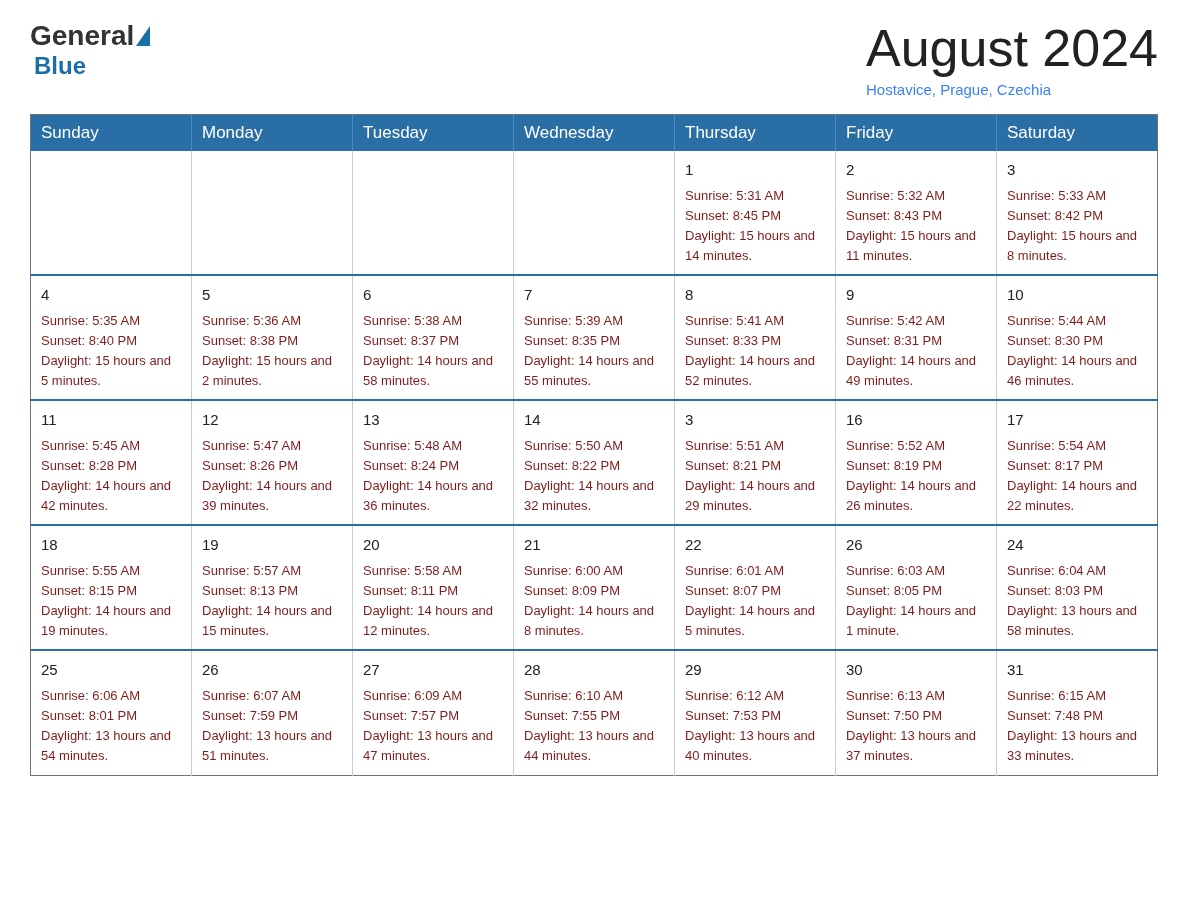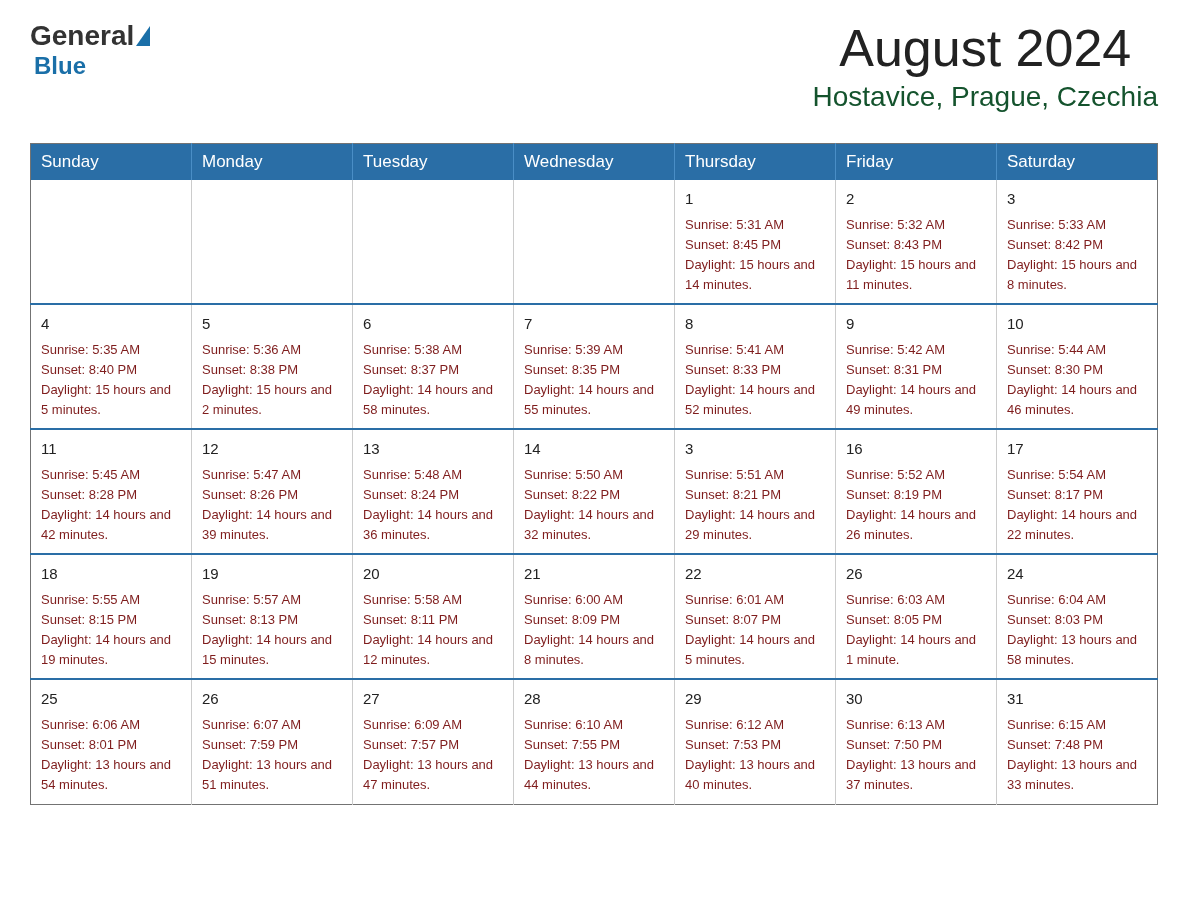--- a/index.html
+++ b/index.html
@@ -7,21 +7,21 @@
       font-family: Arial, sans-serif;
       background: #ffffff;
       width: 1188px;
       min-height: 918px;
       padding: 20px 30px;
     }
     .header {
       display: flex;
       justify-content: space-between;
       align-items: flex-start;
-      margin-bottom: 30px;
+      margin-bottom: 16px;
     }
     .logo {
       display: flex;
       flex-direction: column;
       align-items: flex-start;
     }
     .logo-text {
       display: flex;
       align-items: center;
       font-size: 28px;
@@ -40,31 +40,31 @@
       border-bottom: 20px solid #1a6fa8;
       margin: 0 2px;
       vertical-align: middle;
     }
     .logo-blue {
       color: #1a6fa8;
       font-size: 24px;
       font-weight: bold;
     }
     .title-section {
-      text-align: center;
+      text-align: left;
     }
     .month-title {
       font-size: 52px;
       font-weight: 300;
       color: #222;
       line-height: 1.1;
     }
     .location {
-      font-size: 28px;
-      color: #14532d;
+      font-size: 15px;
+      color: #3b82f6;
       margin-top: 4px;
     }
     .calendar-table {
       width: 100%;
       border-collapse: collapse;
       border: 1px solid #737373;
     }
     .calendar-table th {
       background-color: #2a6ea6;
       color: #ffffff;

